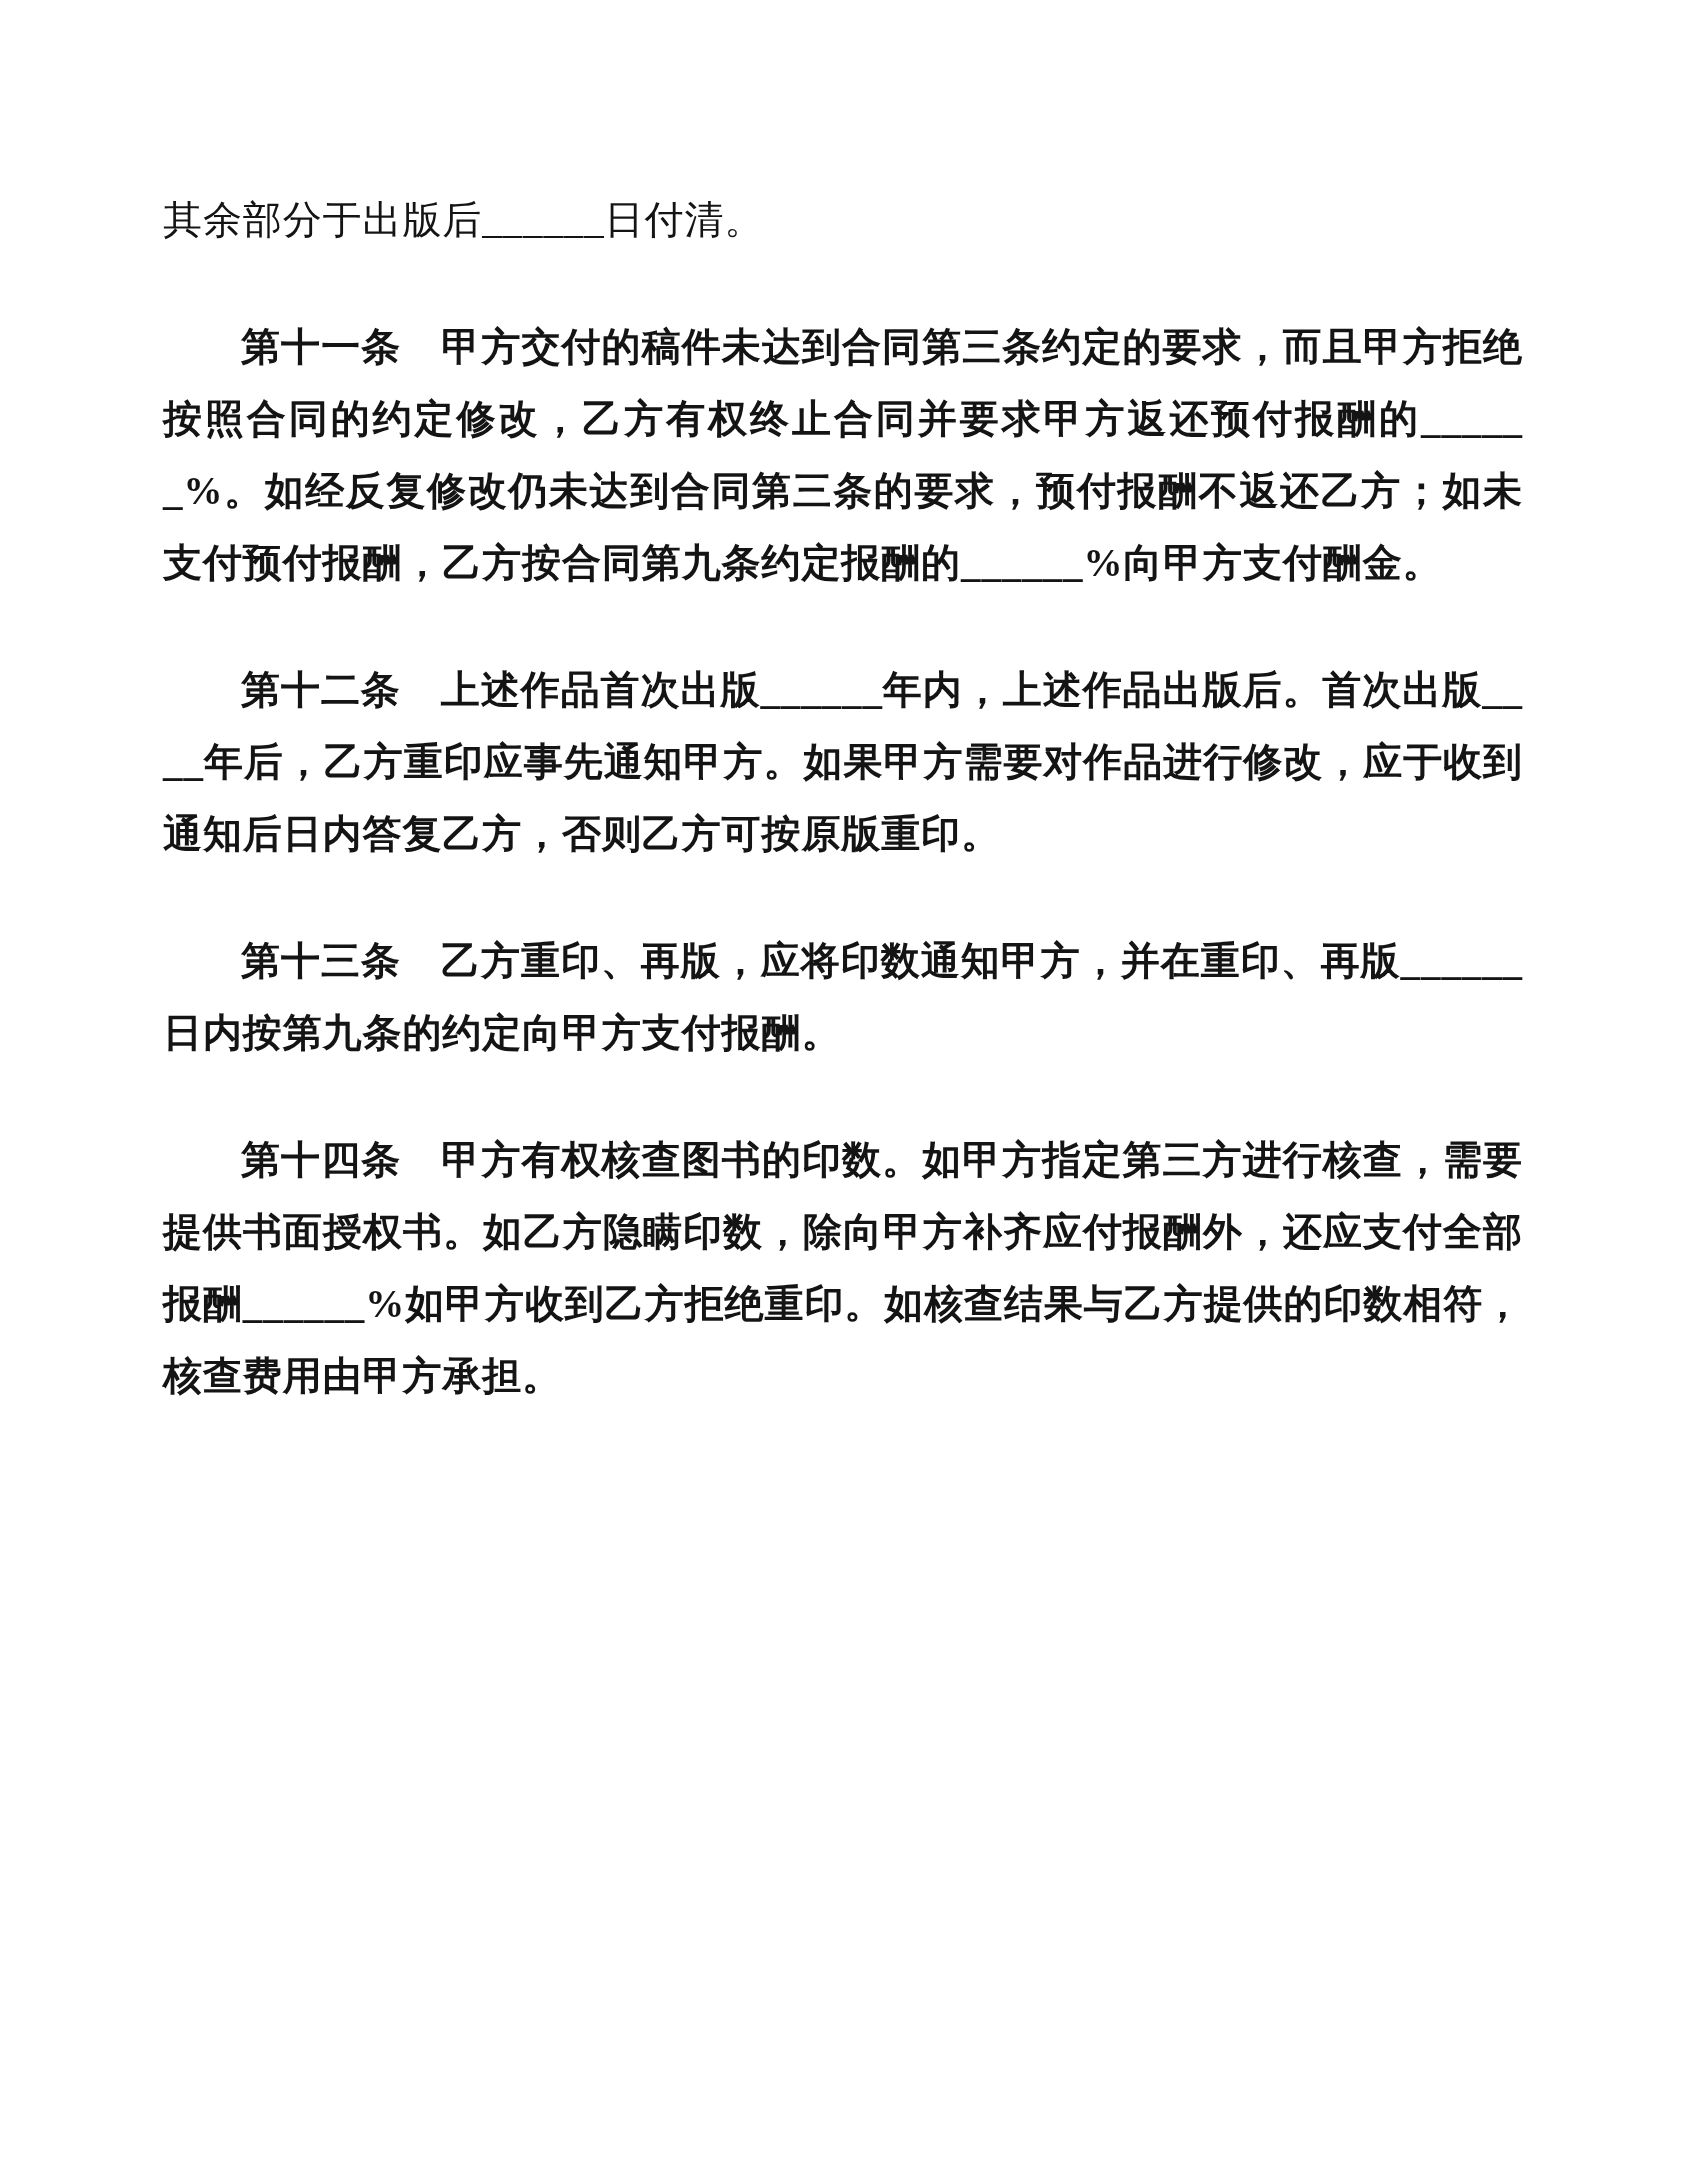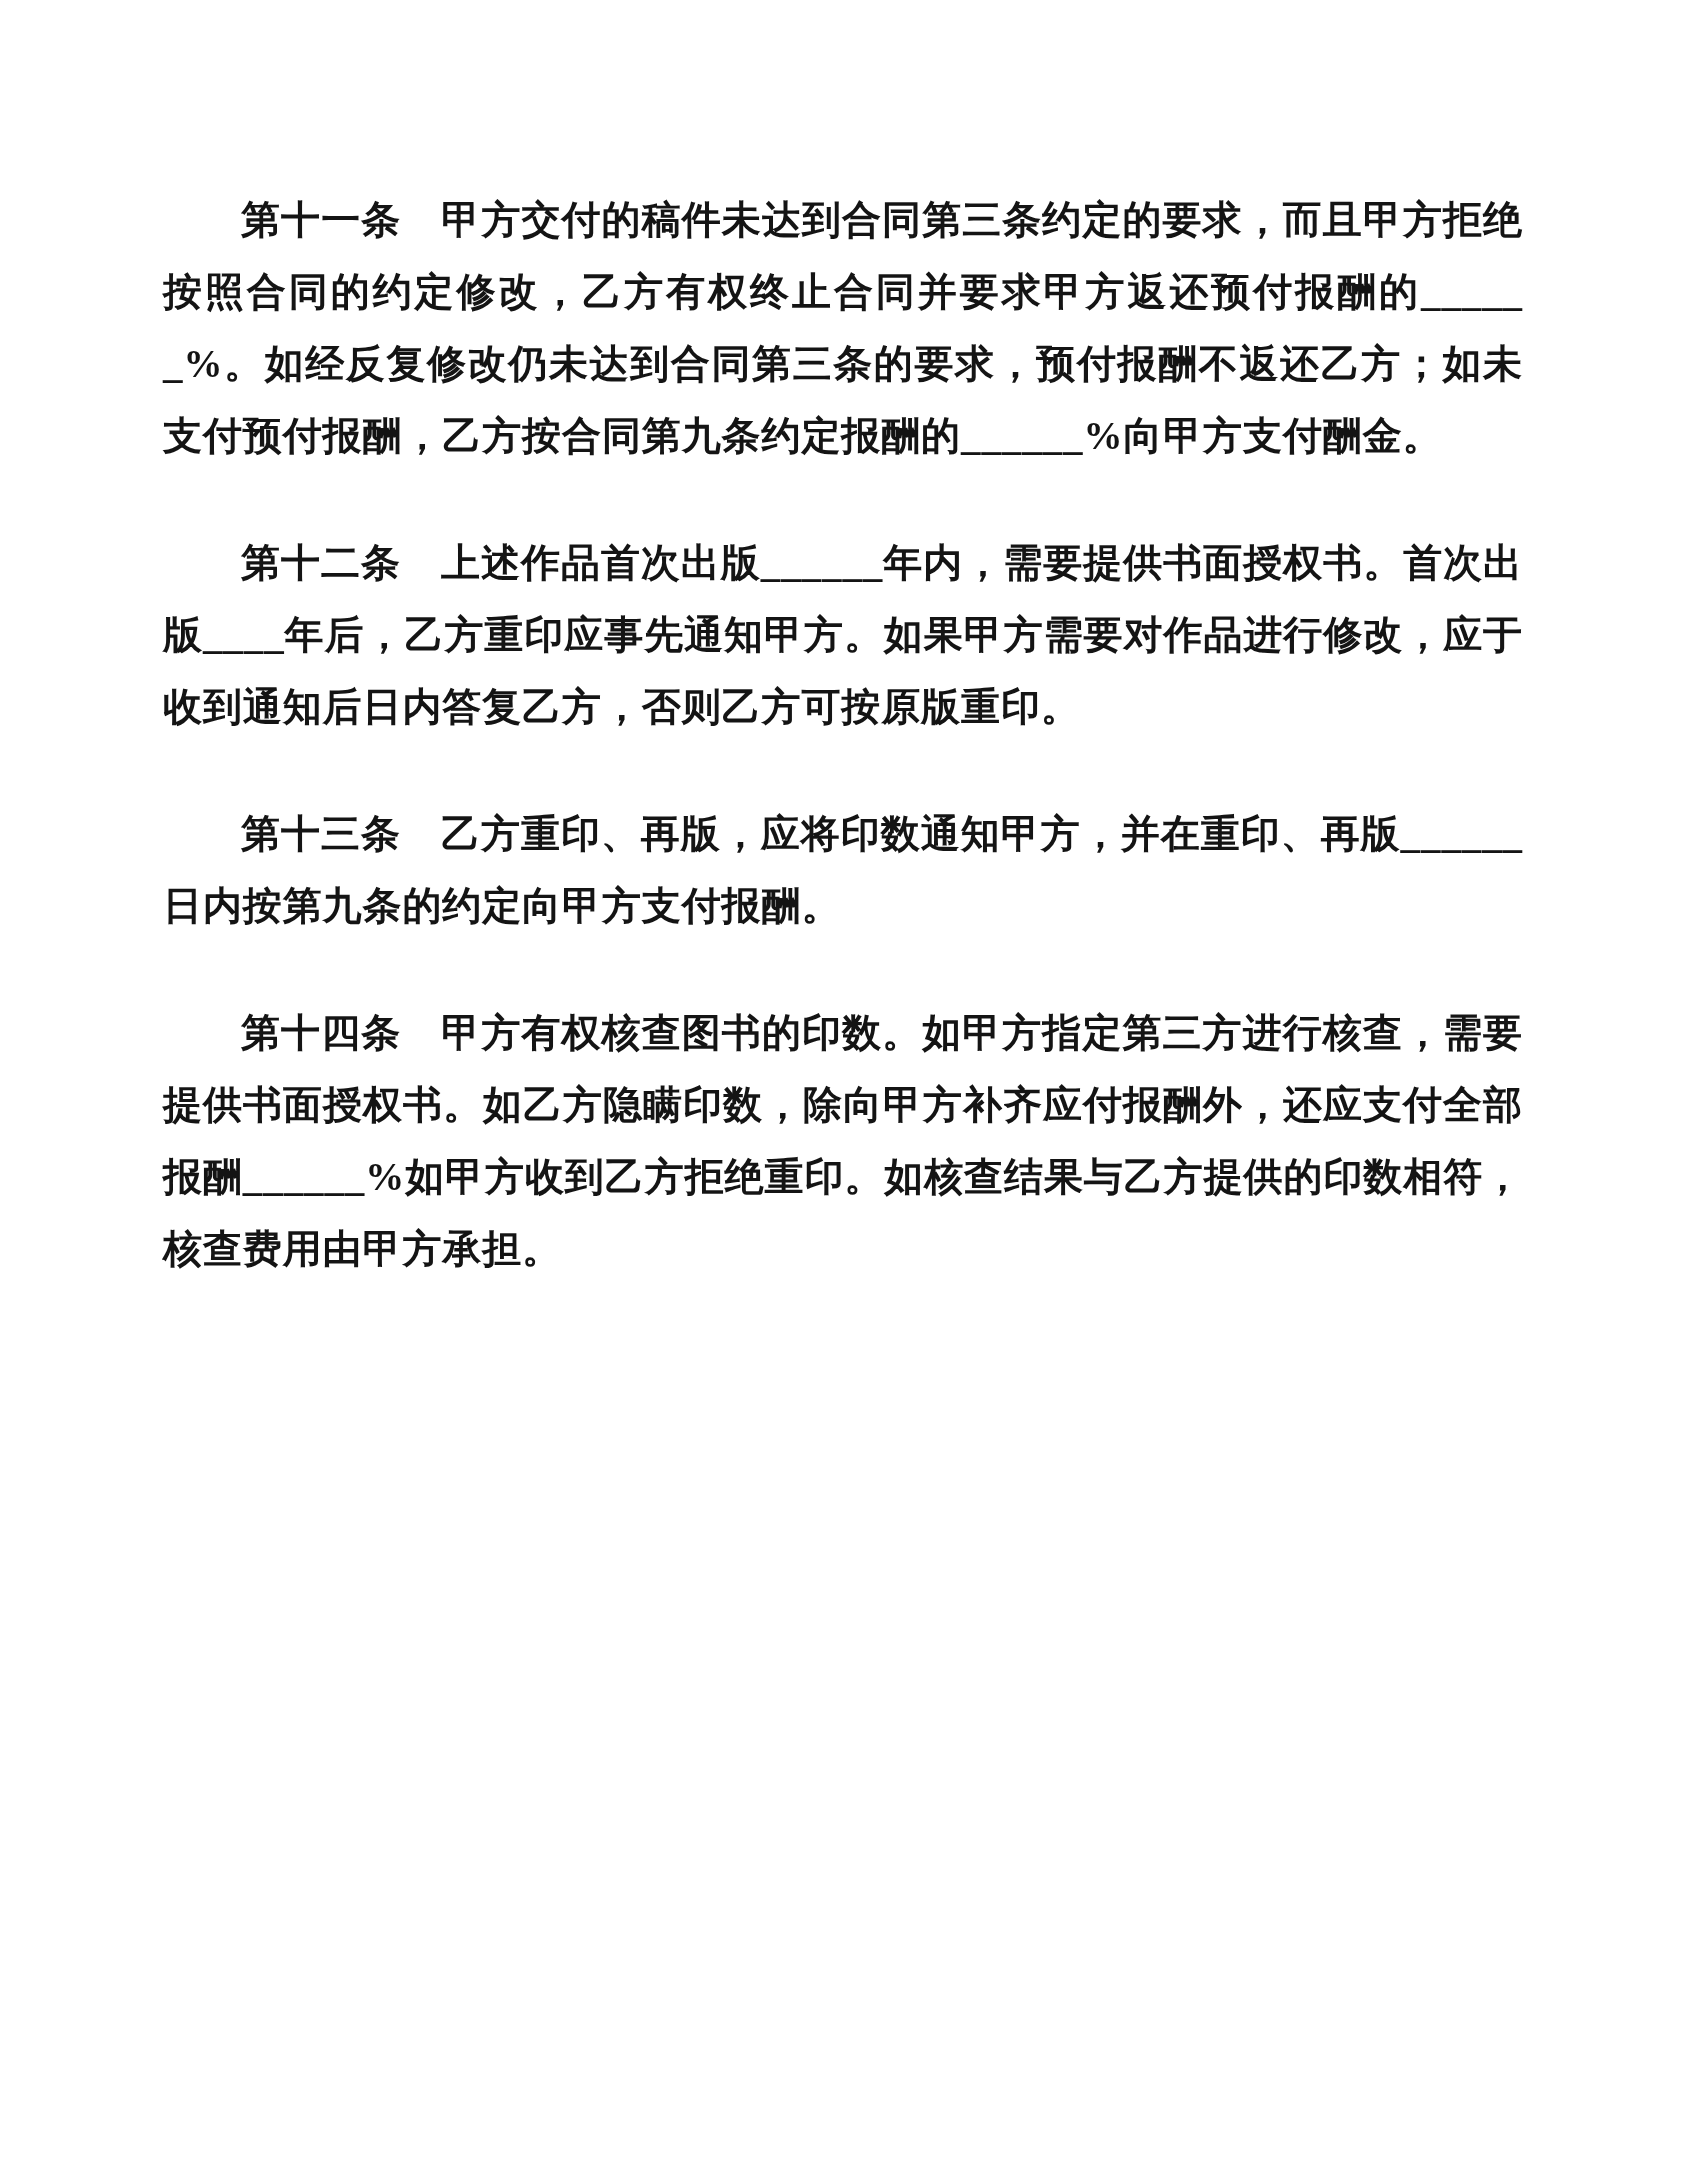--- a/index.html
+++ b/index.html
@@ -32,24 +32,25 @@
     font-weight: bold;
   }
   .para:last-child {
     margin-bottom: 0;
   }
 </style>
 </head>
 <body>
 
 <div class="page">
+  <p class="para">其余部分于出版后______日付清。</p>
 
   <p class="para indent">第十一条　甲方交付的稿件未达到合同第三条约定的要求，而且甲方拒绝按照合同的约定修改，乙方有权终止合同并要求甲方返还预付报酬的______%。如经反复修改仍未达到合同第三条的要求，预付报酬不返还乙方；如未支付预付报酬，乙方按合同第九条约定报酬的______%向甲方支付酬金。</p>
 
-  <p class="para indent">第十二条　上述作品首次出版______年内，需要提供书面授权书。首次出版____年后，乙方重印应事先通知甲方。如果甲方需要对作品进行修改，应于收到通知后日内答复乙方，否则乙方可按原版重印。</p>
+  <p class="para indent">第十二条　上述作品首次出版______年内，上述作品出版后。首次出版____年后，乙方重印应事先通知甲方。如果甲方需要对作品进行修改，应于收到通知后日内答复乙方，否则乙方可按原版重印。</p>
 
   <p class="para indent">第十三条　乙方重印、再版，应将印数通知甲方，并在重印、再版______日内按第九条的约定向甲方支付报酬。</p>
 
   <p class="para indent">第十四条　甲方有权核查图书的印数。如甲方指定第三方进行核查，需要提供书面授权书。如乙方隐瞒印数，除向甲方补齐应付报酬外，还应支付全部报酬______%如甲方收到乙方拒绝重印。如核查结果与乙方提供的印数相符，核查费用由甲方承担。</p>
 
 
 
 </div>
 
 

